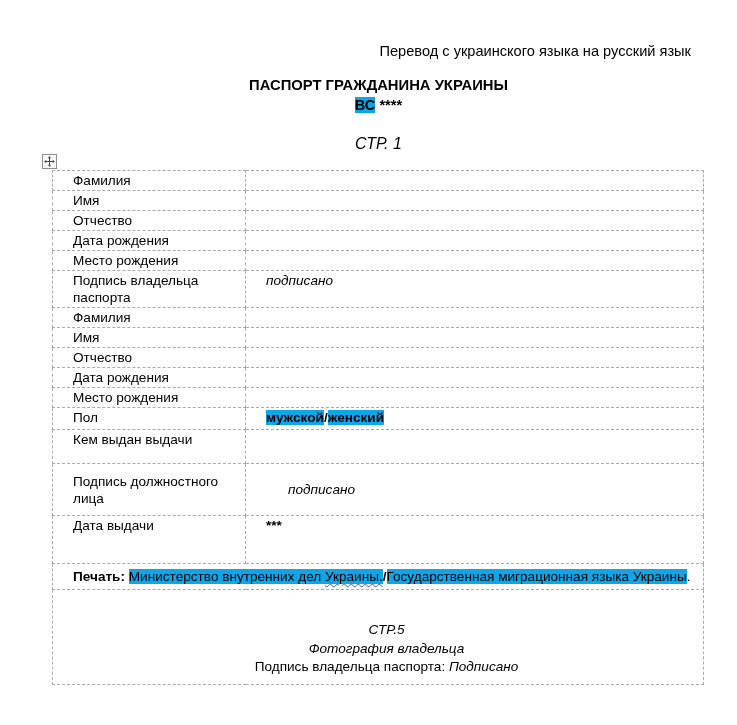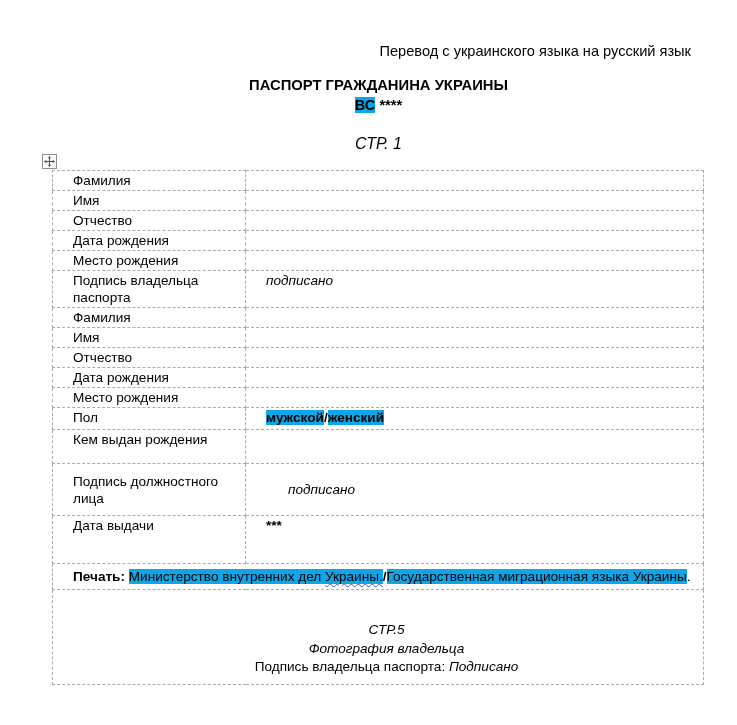--- a/index.html
+++ b/index.html
@@ -138,21 +138,21 @@
   </tr>
   <tr>
     <td class="h19">Место рождения</td>
     <td></td>
   </tr>
   <tr>
     <td class="h22">Пол</td>
     <td><span class="hl bold">мужской</span><span class="bold">/</span><span class="hl bold">женский</span></td>
   </tr>
   <tr>
-    <td class="h34">Кем выдан рождения</td>
+    <td class="h34">Кем выдан выдачи</td>
     <td></td>
   </tr>
   <tr>
     <td class="h52 official-sig-cell">Подпись должностного лица</td>
     <td class="official-sig-cell"><span class="italic indent-sig">подписано</span></td>
   </tr>
   <tr>
     <td class="h48">Дата выдачи</td>
     <td><span class="bold">***</span></td>
   </tr>

